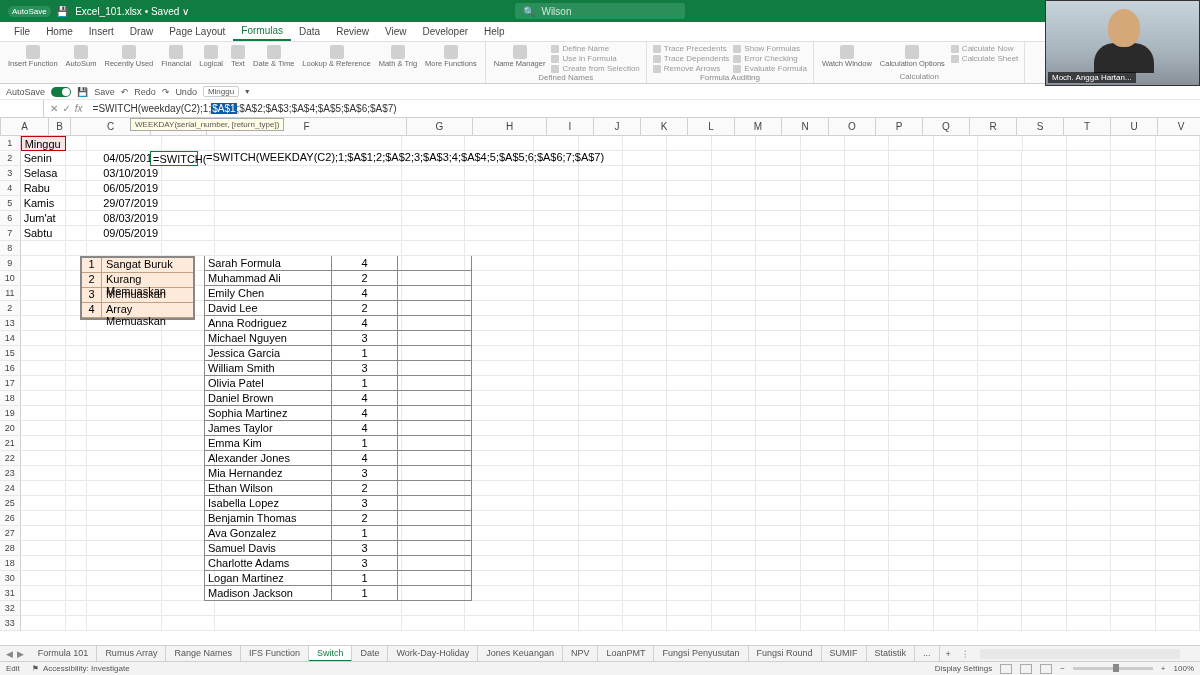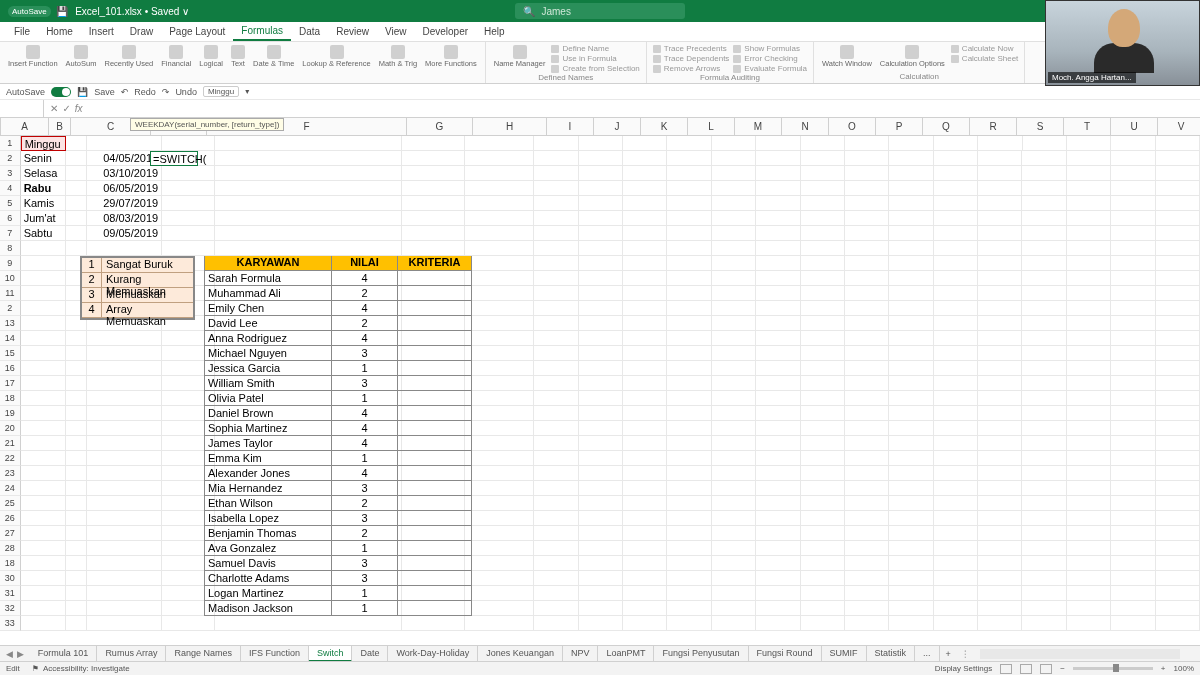--- a/index.html
+++ b/index.html
@@ -91,21 +91,21 @@
 
 <div class="titlebar">
   <div class="left">
     <span class="autosave-pill">AutoSave</span>
     <span>💾</span>
     <span>Excel_101.xlsx • Saved ∨</span>
   </div>
   <div class="center">
     <div class="search-box">
       <span>🔍</span>
-      <span>James</span>
+      <span>Wilson</span>
     </div>
   </div>
   <div class="right">Mo...</div>
 </div>
 
 <div class="menubar" id="menubar">
     <span>File</span>
     <span>Home</span>
     <span>Insert</span>
     <span>Draw</span>
@@ -265,20 +265,23 @@
   <span class="chip">Minggu</span>
   <span style="font-size:8px;">▾</span>
 </div>
 
 <div class="formulabar">
   <div class="namebox"></div>
   <div class="fb-icons">
     <span>✕</span>
     <span>✓</span>
     <span><i>fx</i></span>
+  </div>
+  <div class="fb-input">
+    <span>=SWITCH(weekday(C2);1;</span><span class="sel">$A$1</span><span>;$A$2;$A$3;$A$4;$A$5;$A$6;$A$7)</span>
   </div>
 </div>
 
 <div class="grid-area">
   <div class="col-headers">
     <div class="corner"></div>
     <div id="colheaders" style="display:flex;">
         <div class="ch" style="width: 48px;">A</div>
         <div class="ch" style="width: 22px;">B</div>
         <div class="ch" style="width: 80px;">C</div>
@@ -373,21 +376,21 @@
         <div class="cell" style="width: 47px;"></div>
         <div class="cell" style="width: 47px;"></div>
         <div class="cell" style="width: 47px;"></div>
         <div class="cell" style="width: 47px;"></div>
         <div class="cell" style="width: 47px;"></div>
         <div class="cell" style="width: 47px;"></div>
         <div class="cell" style="width: 47px;"></div>
       </div>
       <div class="row">
         <div class="rh">4</div>
-        <div class="cell" style="width: 48px; font-weight: bold;">Rabu</div>
+        <div class="cell" style="width: 48px;">Rabu</div>
         <div class="cell" style="width: 22px;"></div>
         <div class="cell" style="width: 80px; text-align: right;">06/05/2019</div>
         <div class="cell" style="width: 56px;"></div>
         <div class="cell" style="width: 200px;"></div>
         <div class="cell" style="width: 66px;"></div>
         <div class="cell" style="width: 74px;"></div>
         <div class="cell" style="width: 47px;"></div>
         <div class="cell" style="width: 47px;"></div>
         <div class="cell" style="width: 47px;"></div>
         <div class="cell" style="width: 47px;"></div>
@@ -1127,20 +1130,21 @@
         <div class="cell" style="width: 47px;"></div>
         <div class="cell" style="width: 47px;"></div>
         <div class="cell" style="width: 47px;"></div>
       </div>
     </div>
 
   <div class="tooltip" style="top:0px; left:130px;">WEEKDAY(serial_number, [return_type])</div>
 
   <div class="edit-overlay" style="top:33px; left:150px; width:48px; height:15px;">=SWITCH(</div>
 
+  <div class="overflow-formula" style="top:33px; left:206px;">=SWITCH(WEEKDAY(C2);1;$A$1;2;$A$2;3;$A$3;4;$A$4;5;$A$5;6;$A$6;7;$A$7)</div>
 
   <div class="rating-box" style="top:138px; left:80px; width:115px;" id="ratingbox">
       <div class="rrow">
         <div class="rn">1</div>
         <div class="rt">Sangat Buruk</div>
       </div>
       <div class="rrow">
         <div class="rn">2</div>
         <div class="rt">Kurang Memuaskan</div>
       </div>
@@ -1148,25 +1152,20 @@
         <div class="rn">3</div>
         <div class="rt">Memuaskan</div>
       </div>
       <div class="rrow">
         <div class="rn">4</div>
         <div class="rt">Array Memuaskan</div>
       </div>
     </div>
 
   <div class="review-tbl" style="top:138px; left:204px;">
-    <div class="hdr2">
-      <div class="c1">KARYAWAN</div>
-      <div class="c2">NILAI</div>
-      <div class="c3">KRITERIA</div>
-    </div>
     <div id="reviewrows">
         <div class="drow">
           <div class="c1">Sarah Formula</div>
           <div class="c2">4</div>
           <div class="c3"></div>
         </div>
         <div class="drow">
           <div class="c1">Muhammad Ali</div>
           <div class="c2">2</div>
           <div class="c3"></div>

